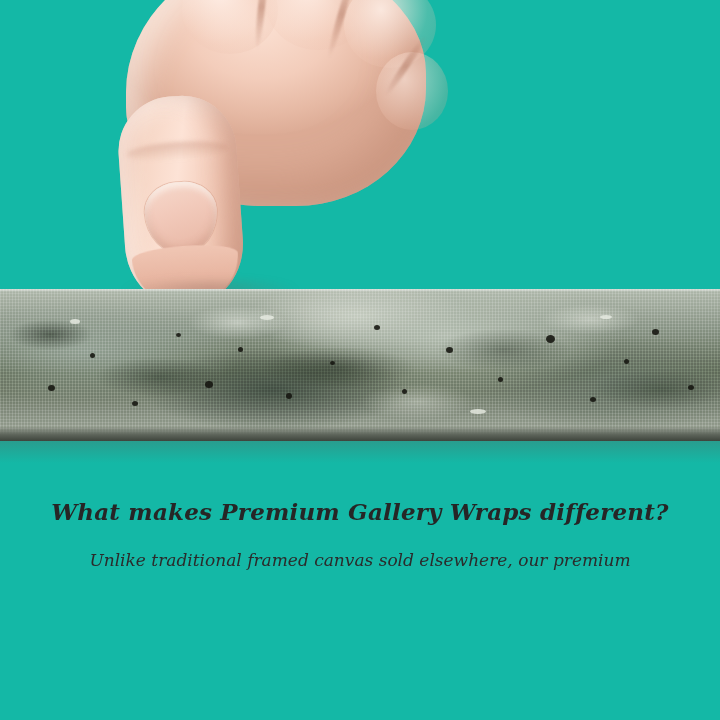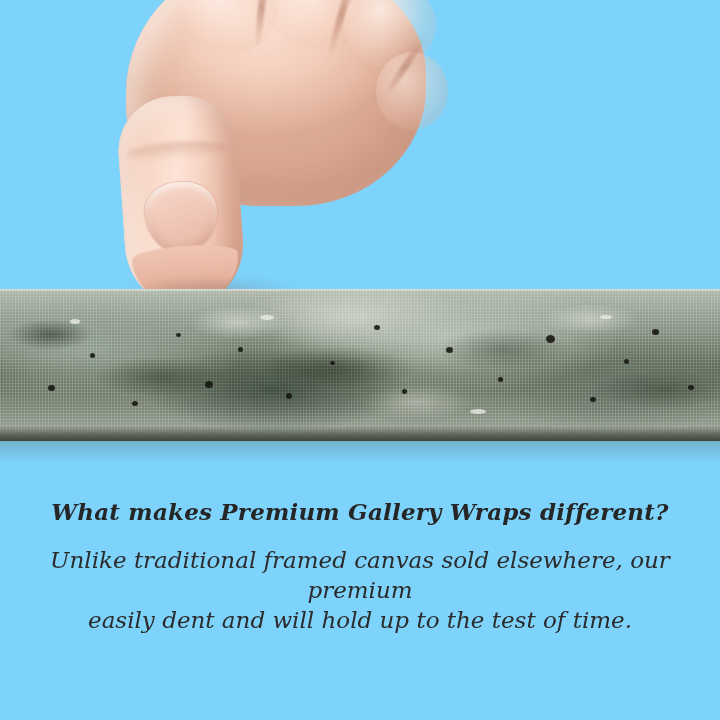--- a/index.html
+++ b/index.html
@@ -4,21 +4,21 @@
 <style>
   html, body {
     margin: 0;
     padding: 0;
     background: #ffffff;
   }
   .page {
     position: relative;
     width: 720px;
     height: 720px;
-    background: #7dd3fc;
+    background: #14b8a6;
     overflow: hidden;
     font-family: "Liberation Serif", serif;
   }
 
   
   .hand-area {
     position: absolute;
     left: 0; top: 0;
     width: 720px;
     height: 300px;
@@ -209,21 +209,21 @@
     font-weight: 700;
     font-size: 23px;
     line-height: 34px;
     letter-spacing: 0.2px;
     margin: 0 0 6px 0;
     color: #262626;
   }
   .caption-body {
     font-family: "DejaVu Serif", serif;
     font-style: italic;
-    font-size: 23px;
+    font-size: 17px;
     line-height: 30px;
     color: #2b2b2b;
     margin: 16px;
   }
   .caption-body .line { display: block; }
 </style>
 </head>
 <body>
 
 <div class="page">
@@ -276,17 +276,16 @@
     </div>
     <div class="strip-top-edge"></div>
     <div class="strip-bottom-edge"></div>
   </div>
   <div class="strip-drop-shadow"></div>
 
   <div class="caption">
     <h2 class="caption-heading">What makes Premium Gallery Wraps different?</h2>
     <p class="caption-body">
       <span class="line">Unlike traditional framed canvas sold elsewhere, our premium</span>
-      <span class="line">easily dent and will hold up to the test of time.</span>
     </p>
   </div>
 
 </div>
 
 </body></html>

